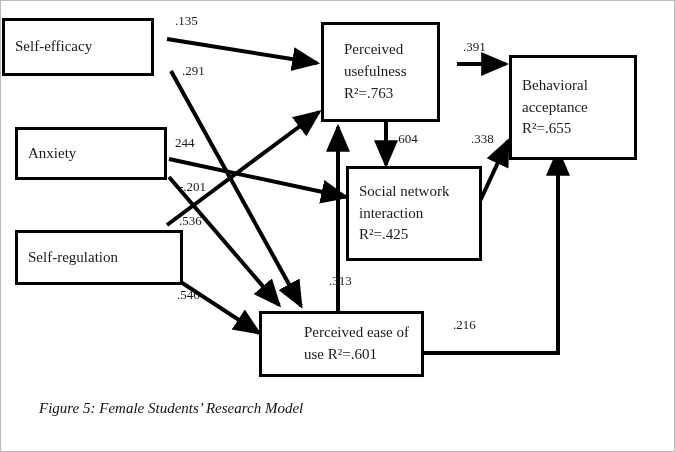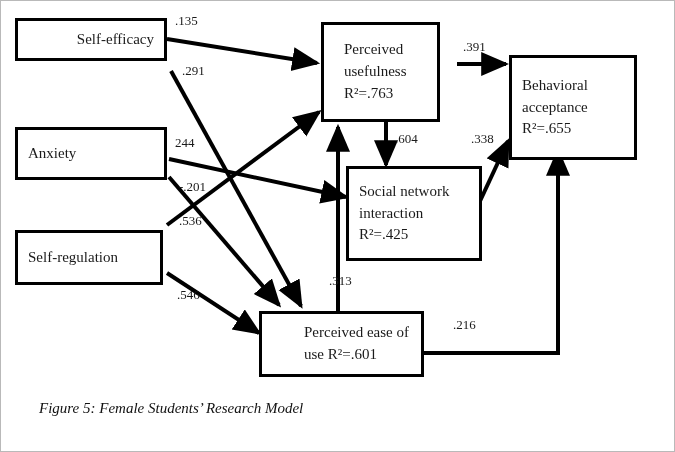--- a/index.html
+++ b/index.html
@@ -96,29 +96,29 @@
 
     <line x1="456" y1="63" x2="505" y2="63" stroke="#000000" stroke-width="4" marker-end="url(#arrowhead)"></line>
 
     <line x1="385" y1="121" x2="385" y2="164" stroke="#000000" stroke-width="4" marker-end="url(#arrowhead)"></line>
 
     <line x1="452" y1="258" x2="507" y2="140" stroke="#000000" stroke-width="4" marker-end="url(#arrowhead)"></line>
 
     <path d="M 423 352 L 557 352 L 557 150" stroke="#000000" stroke-width="4" fill="none" marker-end="url(#arrowhead)"></path>
   </svg>
 
-  <div class="node-box centered-single" style="left:14px; top:17px; width:152px; height:43px;text-align:right;">
+  <div class="node-box centered-single" style="left:1px; top:17px; width:152px; height:58px;">
     <span class="node-line">Self-efficacy</span>
   </div>
 
   <div class="node-box centered-single" style="left:14px; top:126px; width:152px; height:53px;">
     <span class="node-line">Anxiety</span>
   </div>
 
-  <div class="node-box centered-single" style="left:14px; top:229px; width:148px; height:55px;">
+  <div class="node-box centered-single" style="left:14px; top:229px; width:168px; height:55px;">
     <span class="node-line">Self-regulation</span>
   </div>
 
   <div class="node-box" style="left:320px; top:21px; width:119px; height:100px;padding-left:20px;">
     <span class="node-line">Perceived</span>
     <span class="node-line">usefulness</span>
     <span class="node-line">R²=.763</span>
   </div>
 
   <div class="node-box" style="left:508px; top:54px; width:128px; height:105px;">

